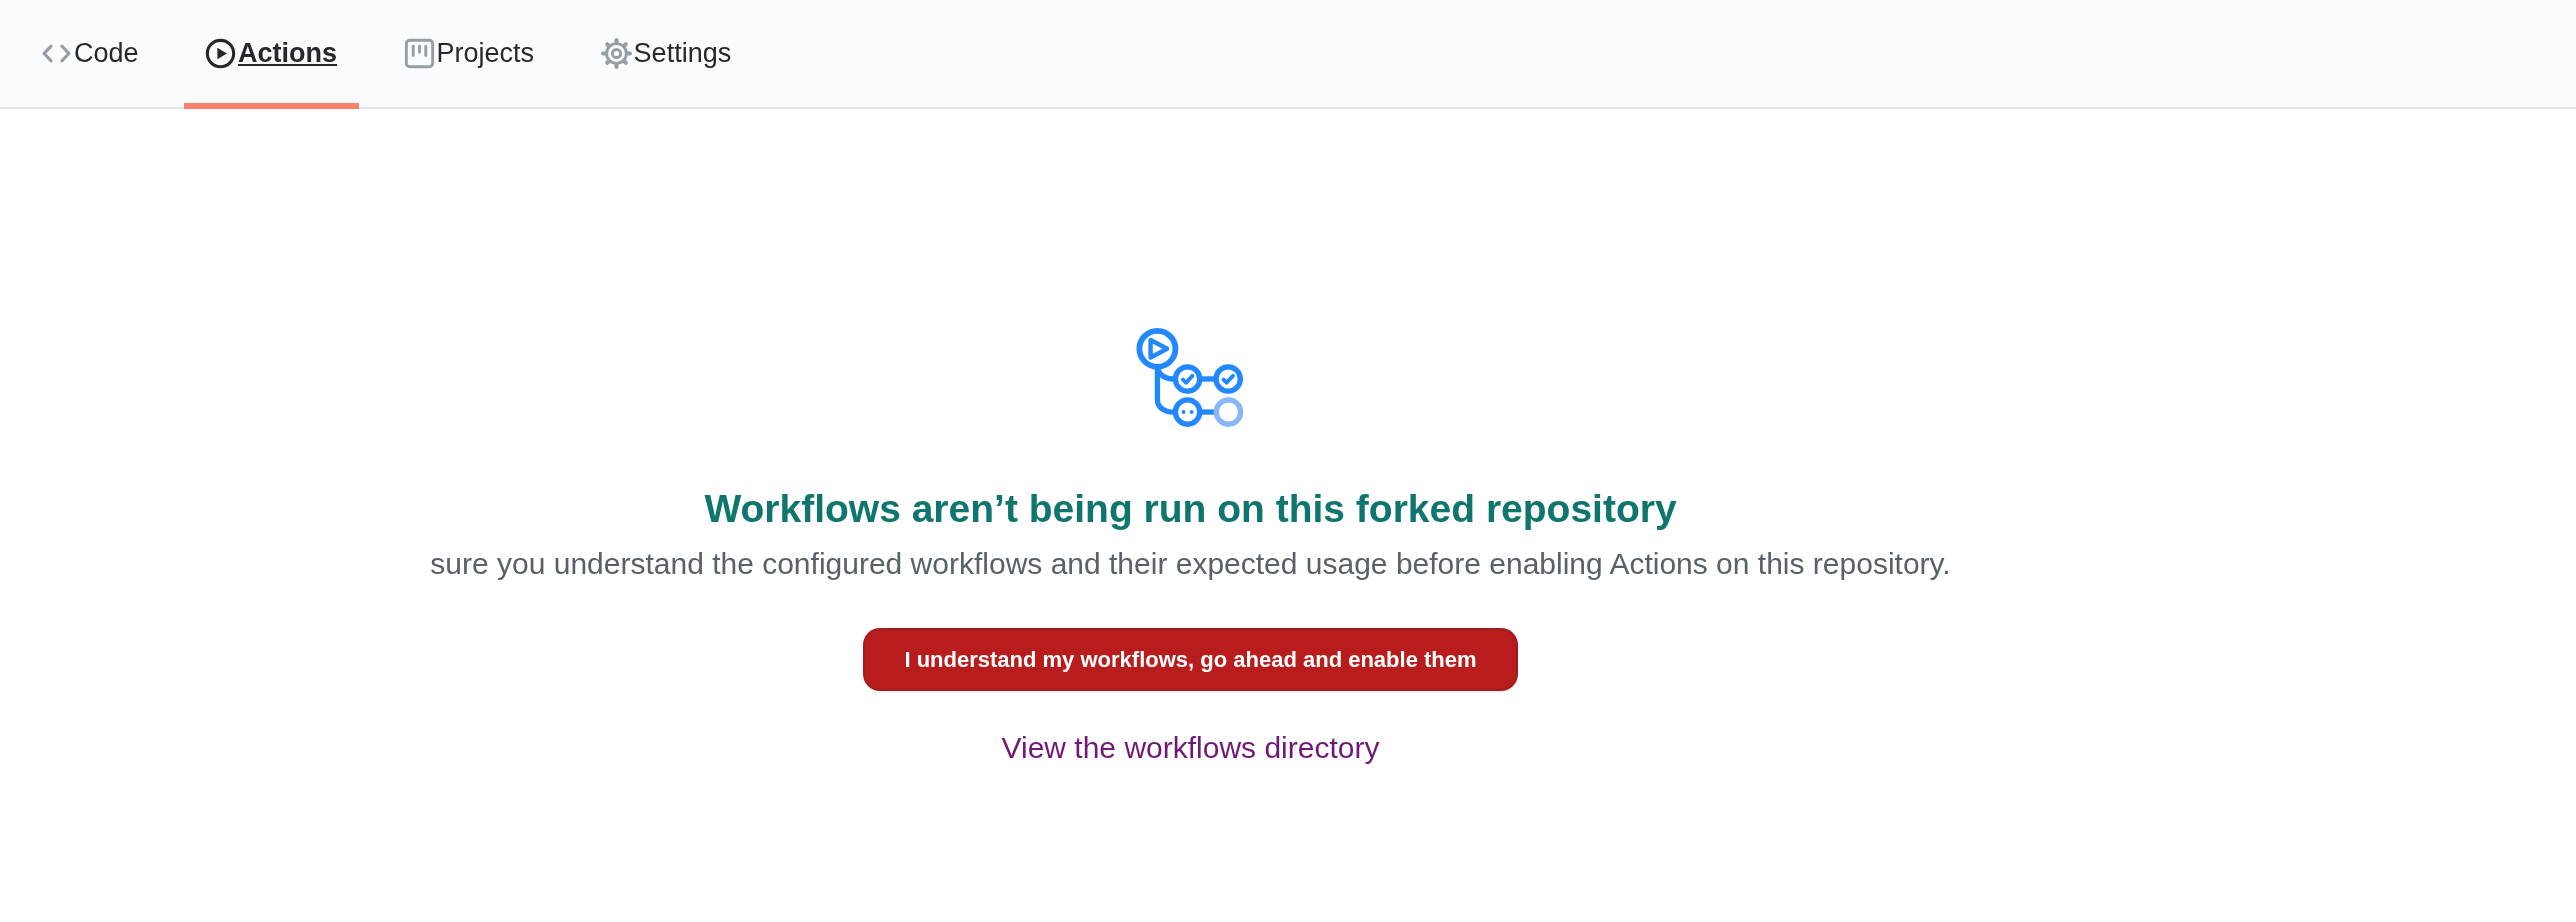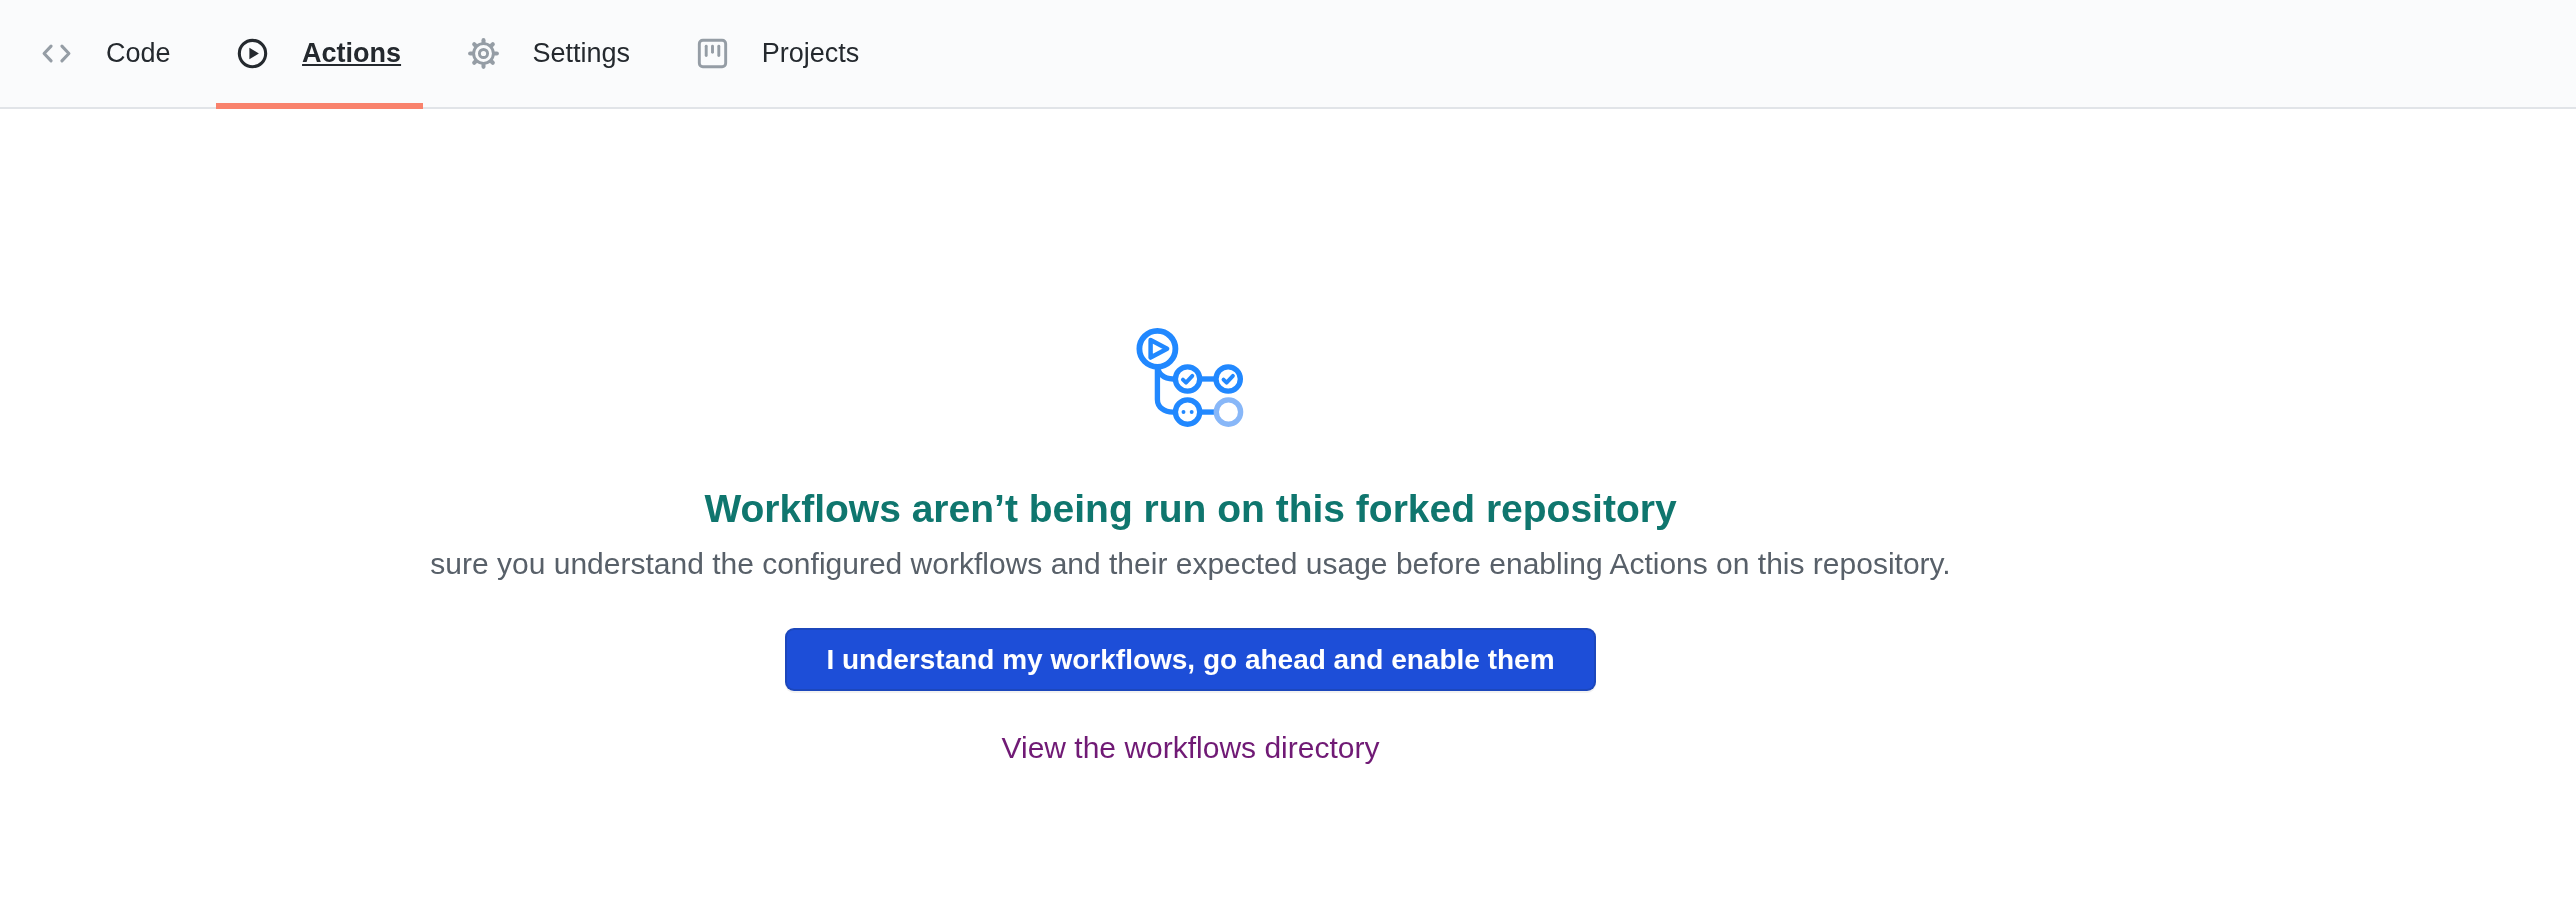--- a/index.html
+++ b/index.html
@@ -20,21 +20,21 @@
     background: #fafbfc;
     border-bottom: 2px solid #e1e4e8;
     display: flex;
     align-items: stretch;
     padding-left: 19.5px;
   }
   .tab {
     position: relative;
     display: flex;
     align-items: center;
-    gap: 34px;
+    gap: 2px;
     padding: 0 21.5px;
     margin-right: 23.5px;
     font-size: 27px;
     line-height: 1;
     color: #24292e;
     cursor: pointer;
     white-space: nowrap;
     justify-content: flex-end;
   }
   .tab svg { flex: none; display: block; }
@@ -66,26 +66,26 @@
     margin-top: 9.8px;
     font-size: 30px;
     line-height: 42px;
     color: #586069;
     text-align: center;
   }
   .enable-btn {
     margin-top: 43px;
     height: 63px;
     padding: 0 39px;
-    background: #1d4ed8;
+    background: #b91c1c;
     border: 2px solid rgba(27, 31, 35, 0.15);
-    border-radius: 9px;
+    border-radius: 17px;
     color: #ffffff;
     font-family: "Liberation Sans", sans-serif;
-    font-size: 28px;
+    font-size: 22px;
     font-weight: 700;
     line-height: 59px;
     cursor: pointer;
     box-shadow: 0 2px 0 rgba(27, 31, 35, 0.06);
   }
   .workflows-link {
     margin-top: 39px;
     font-size: 30px;
     line-height: 35px;
     color: #701a75;
@@ -111,20 +111,34 @@
 
   <div class="tab active">
     <span>
       <svg width="31" height="31" viewBox="0 0 16 16">
         <circle cx="8" cy="8" r="6.8" fill="none" stroke="#24292e" stroke-width="1.6"></circle>
         <path fill="#24292e" d="M6.4 5.0 V11.0 L11.3 8 Z"></path>
       </svg>
     </span>
     <span class="tab-label">Actions</span>
     <span class="tab-underline"></span>
+  </div>
+
+  <div class="tab">
+    <span>
+      <svg width="31" height="31" viewBox="0 0 16 16" fill="none" stroke="#959da5">
+        <rect x="1.2" y="1.2" width="13.6" height="13.6" rx="1.8" stroke-width="1.5"></rect>
+        <g stroke-width="1.5" stroke-linecap="round">
+          <path d="M4.75 4.2 V9.0"></path>
+          <path d="M8 4.2 V7.4"></path>
+          <path d="M11.25 4.2 V9.0"></path>
+        </g>
+      </svg>
+    </span>
+    <span class="tab-label">Projects</span>
   </div>
 
   <div class="tab">
     <span>
       <svg width="31" height="31" viewBox="0 0 16 16" fill="none" stroke="#959da5">
         <circle cx="8" cy="8" r="5.1" stroke-width="1.5"></circle>
         <circle cx="8" cy="8" r="2.1" stroke-width="1.5"></circle>
         <g stroke-width="2.1" stroke-linecap="round">
           <path d="M8 1.1 V2.2"></path>
             <path d="M8 13.8 V14.9"></path>
@@ -133,34 +147,20 @@
           <path d="M3.2 3.2 L4.0 4.0"></path>
             <path d="M12.0 12.0 L12.8 12.8"></path>
           <path d="M12.8 3.2 L12.0 4.0"></path>
             <path d="M4.0 12.0 L3.2 12.8"></path>
         </g>
       </svg>
     </span>
     <span class="tab-label">Settings</span>
   </div>
 
-  <div class="tab">
-    <span>
-      <svg width="31" height="31" viewBox="0 0 16 16" fill="none" stroke="#959da5">
-        <rect x="1.2" y="1.2" width="13.6" height="13.6" rx="1.8" stroke-width="1.5"></rect>
-        <g stroke-width="1.5" stroke-linecap="round">
-          <path d="M4.75 4.2 V9.0"></path>
-          <path d="M8 4.2 V7.4"></path>
-          <path d="M11.25 4.2 V9.0"></path>
-        </g>
-      </svg>
-    </span>
-    <span class="tab-label">Projects</span>
-  </div>
-
 </nav>
 
 <main class="main">
 
   <div class="illustration">
     <svg width="109" height="102" viewBox="0 0 112 104">
 
       <g fill="none" stroke="#2188ff" stroke-width="5.5">
         <path d="M22 38 C22 48 29 53 38 53 H40.5"></path>
         <path d="M22 38 V74 C22 82 29 87 38 87 H40.5"></path>

